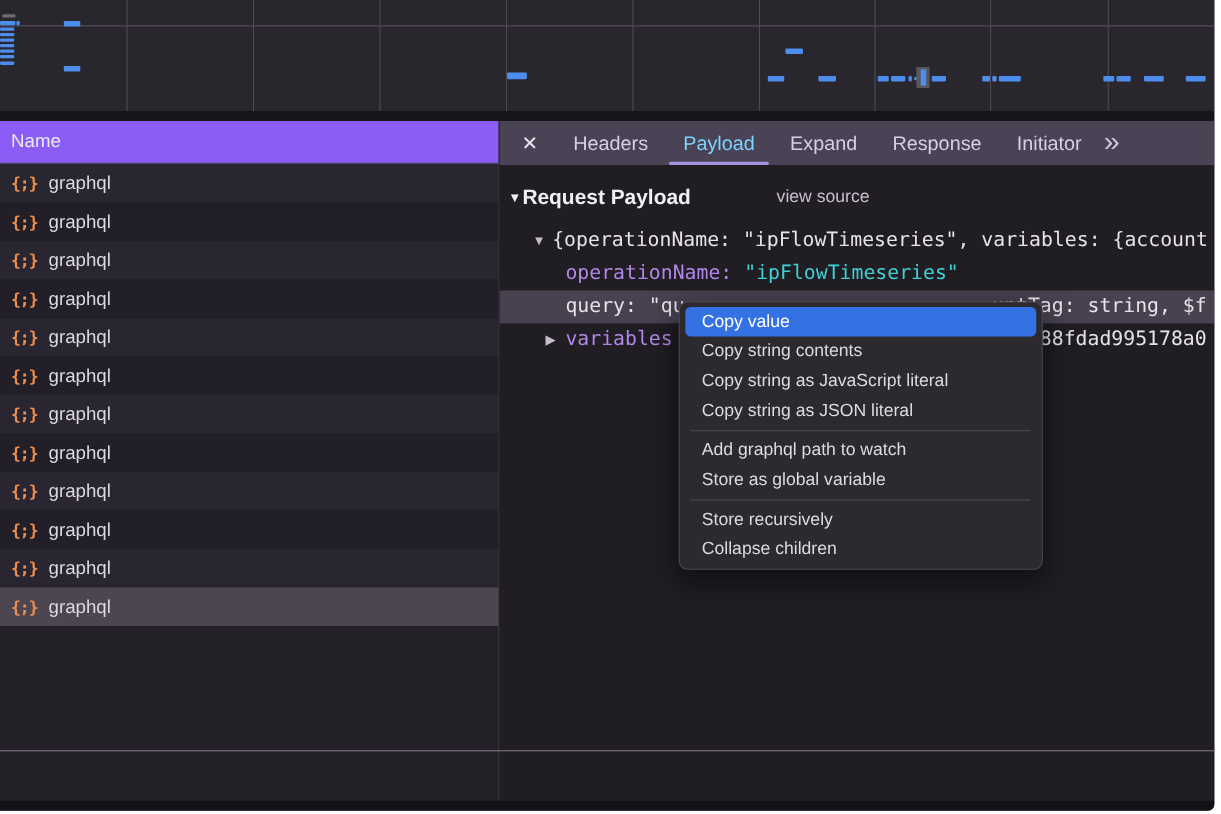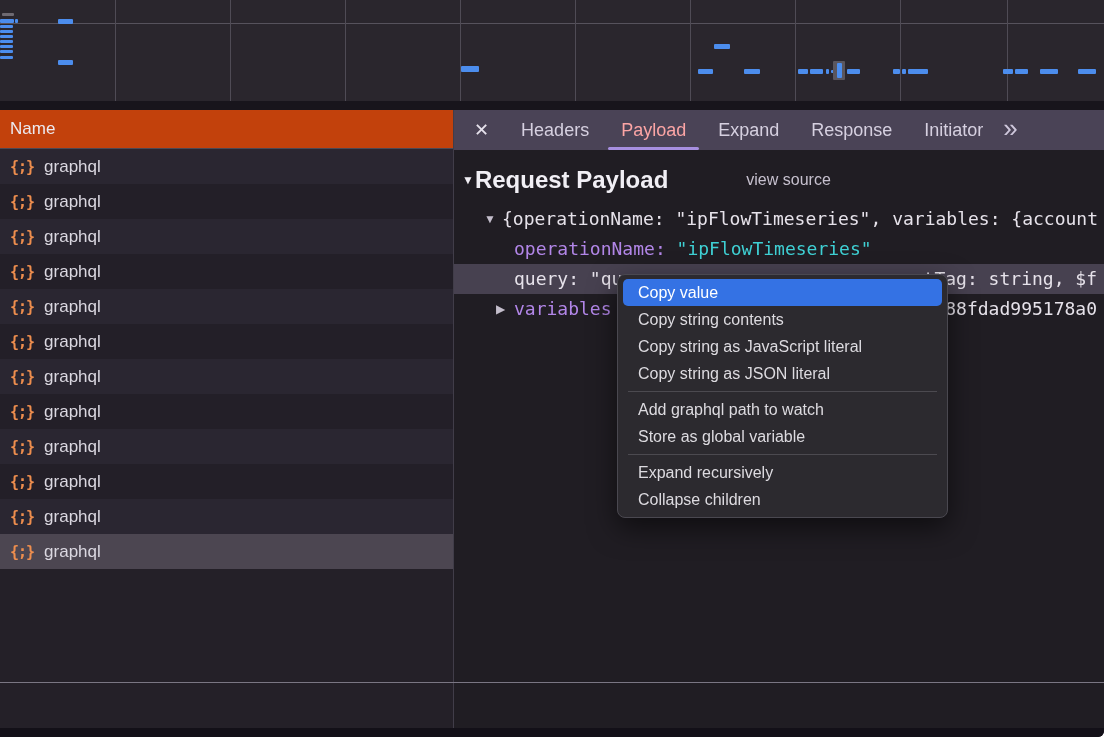--- a/index.html
+++ b/index.html
@@ -10,40 +10,40 @@
   
   .overview { position:absolute; top:0; left:0; right:0; height:101px; background:#2a262d; }
   .ov-gridline { position:absolute; top:0; bottom:0; width:1px; background:#4f4b55; }
   .ov-hline { position:absolute; top:23px; left:0; right:0; height:1px; background:#56525c; }
   .ov-bar { position:absolute; border-radius:1px; }
   .ov-gap { position:absolute; top:101px; left:0; right:0; height:9px; background:#18151c; }
 
   
   .main { position:absolute; top:110px; left:0; right:0; bottom:9px; display:flex; }
   .left-panel { width:454px; background:#242028; border-right:1px solid #413d49; display:flex; flex-direction:column; }
-  .name-header { height:39px; line-height:38px; background:#c2410c; border-bottom:1px solid #4c4854; padding-left:10px; font-size:17px; color:#eceaf0; }
+  .name-header { height:39px; line-height:38px; background:#8b5cf6; border-bottom:1px solid #4c4854; padding-left:10px; font-size:17px; color:#eceaf0; }
   .req-row { height:35px; display:flex; align-items:center; padding-left:10px; gap:10px; }
   .req-row.odd { background:#2a2631; }
   .req-row.even { background:#231f28; }
   .req-row.selected { background:#4c4651; }
   .json-icon { font-family:"DejaVu Sans Mono", monospace; font-weight:bold; font-size:15px; color:#ee8e4e; letter-spacing:-1px; }
   .req-label { font-size:17px; color:#dbd8e1; }
 
   
   .right-panel { flex:1; background:#201d23; overflow:hidden; position:relative; }
   .tabbar { height:40px; background:#4a4356; display:flex; align-items:center; padding-left:20px; }
   .close-x { font-size:18px; color:#e6e2ec; margin-right:16px; cursor:default; }
   .tab { position:relative; height:100%; display:flex; align-items:center; padding:0 16px; font-size:18px; color:#d6d0e0; }
-  .tab.active { color:#fca5a5; }
+  .tab.active { color:#7dd3fc; }
   .tab.active::after { content:""; position:absolute; left:3px; right:3px; bottom:0; height:3px; border-radius:2px; background:#a78fe0; }
   .tab-overflow { font-size:26px; color:#cfc8dc; margin-left:4px; line-height:1; padding-bottom:4px; }
 
   .rp-row { margin-top:15px; height:30px; display:flex; align-items:center; padding-left:8px; }
   .rp-tri { font-size:12px; color:#f1eff5; margin-right:1px; }
-  .rp-title { font-size:24px; font-weight:bold; color:#f1eff5; }
+  .rp-title { font-size:19px; font-weight:bold; color:#f1eff5; }
   .view-source { font-size:16px; color:#c6c0ce; margin-left:78px; }
 
   .tree { margin-top:9px; font-family:"DejaVu Sans Mono", monospace; font-size:18px; white-space:pre; }
   .tree-line { position:relative; height:30px; line-height:30px; }
   .tree-line.selected { background:#474150; }
   .tree-arrow { position:absolute; font-family:"Liberation Sans", sans-serif; font-size:12px; color:#c4becc; top:0; }
   .tree-text { position:absolute; top:0; }
   .tree-right { position:absolute; top:0; right:7px; }
   .seg-plain { color:#e6e2ea; }
   .seg-key { color:#b286e8; }
@@ -192,17 +192,17 @@
 
   <div class="context-menu" id="menu-container">
       <div class="menu-item highlighted">Copy value</div>
       <div class="menu-item">Copy string contents</div>
       <div class="menu-item">Copy string as JavaScript literal</div>
       <div class="menu-item">Copy string as JSON literal</div>
       <div class="menu-sep"></div>
       <div class="menu-item">Add graphql path to watch</div>
       <div class="menu-item">Store as global variable</div>
       <div class="menu-sep"></div>
-      <div class="menu-item">Expand recursively</div>
+      <div class="menu-item">Store recursively</div>
       <div class="menu-item">Collapse children</div>
     </div>
 
 </div>
 
 </body></html>

